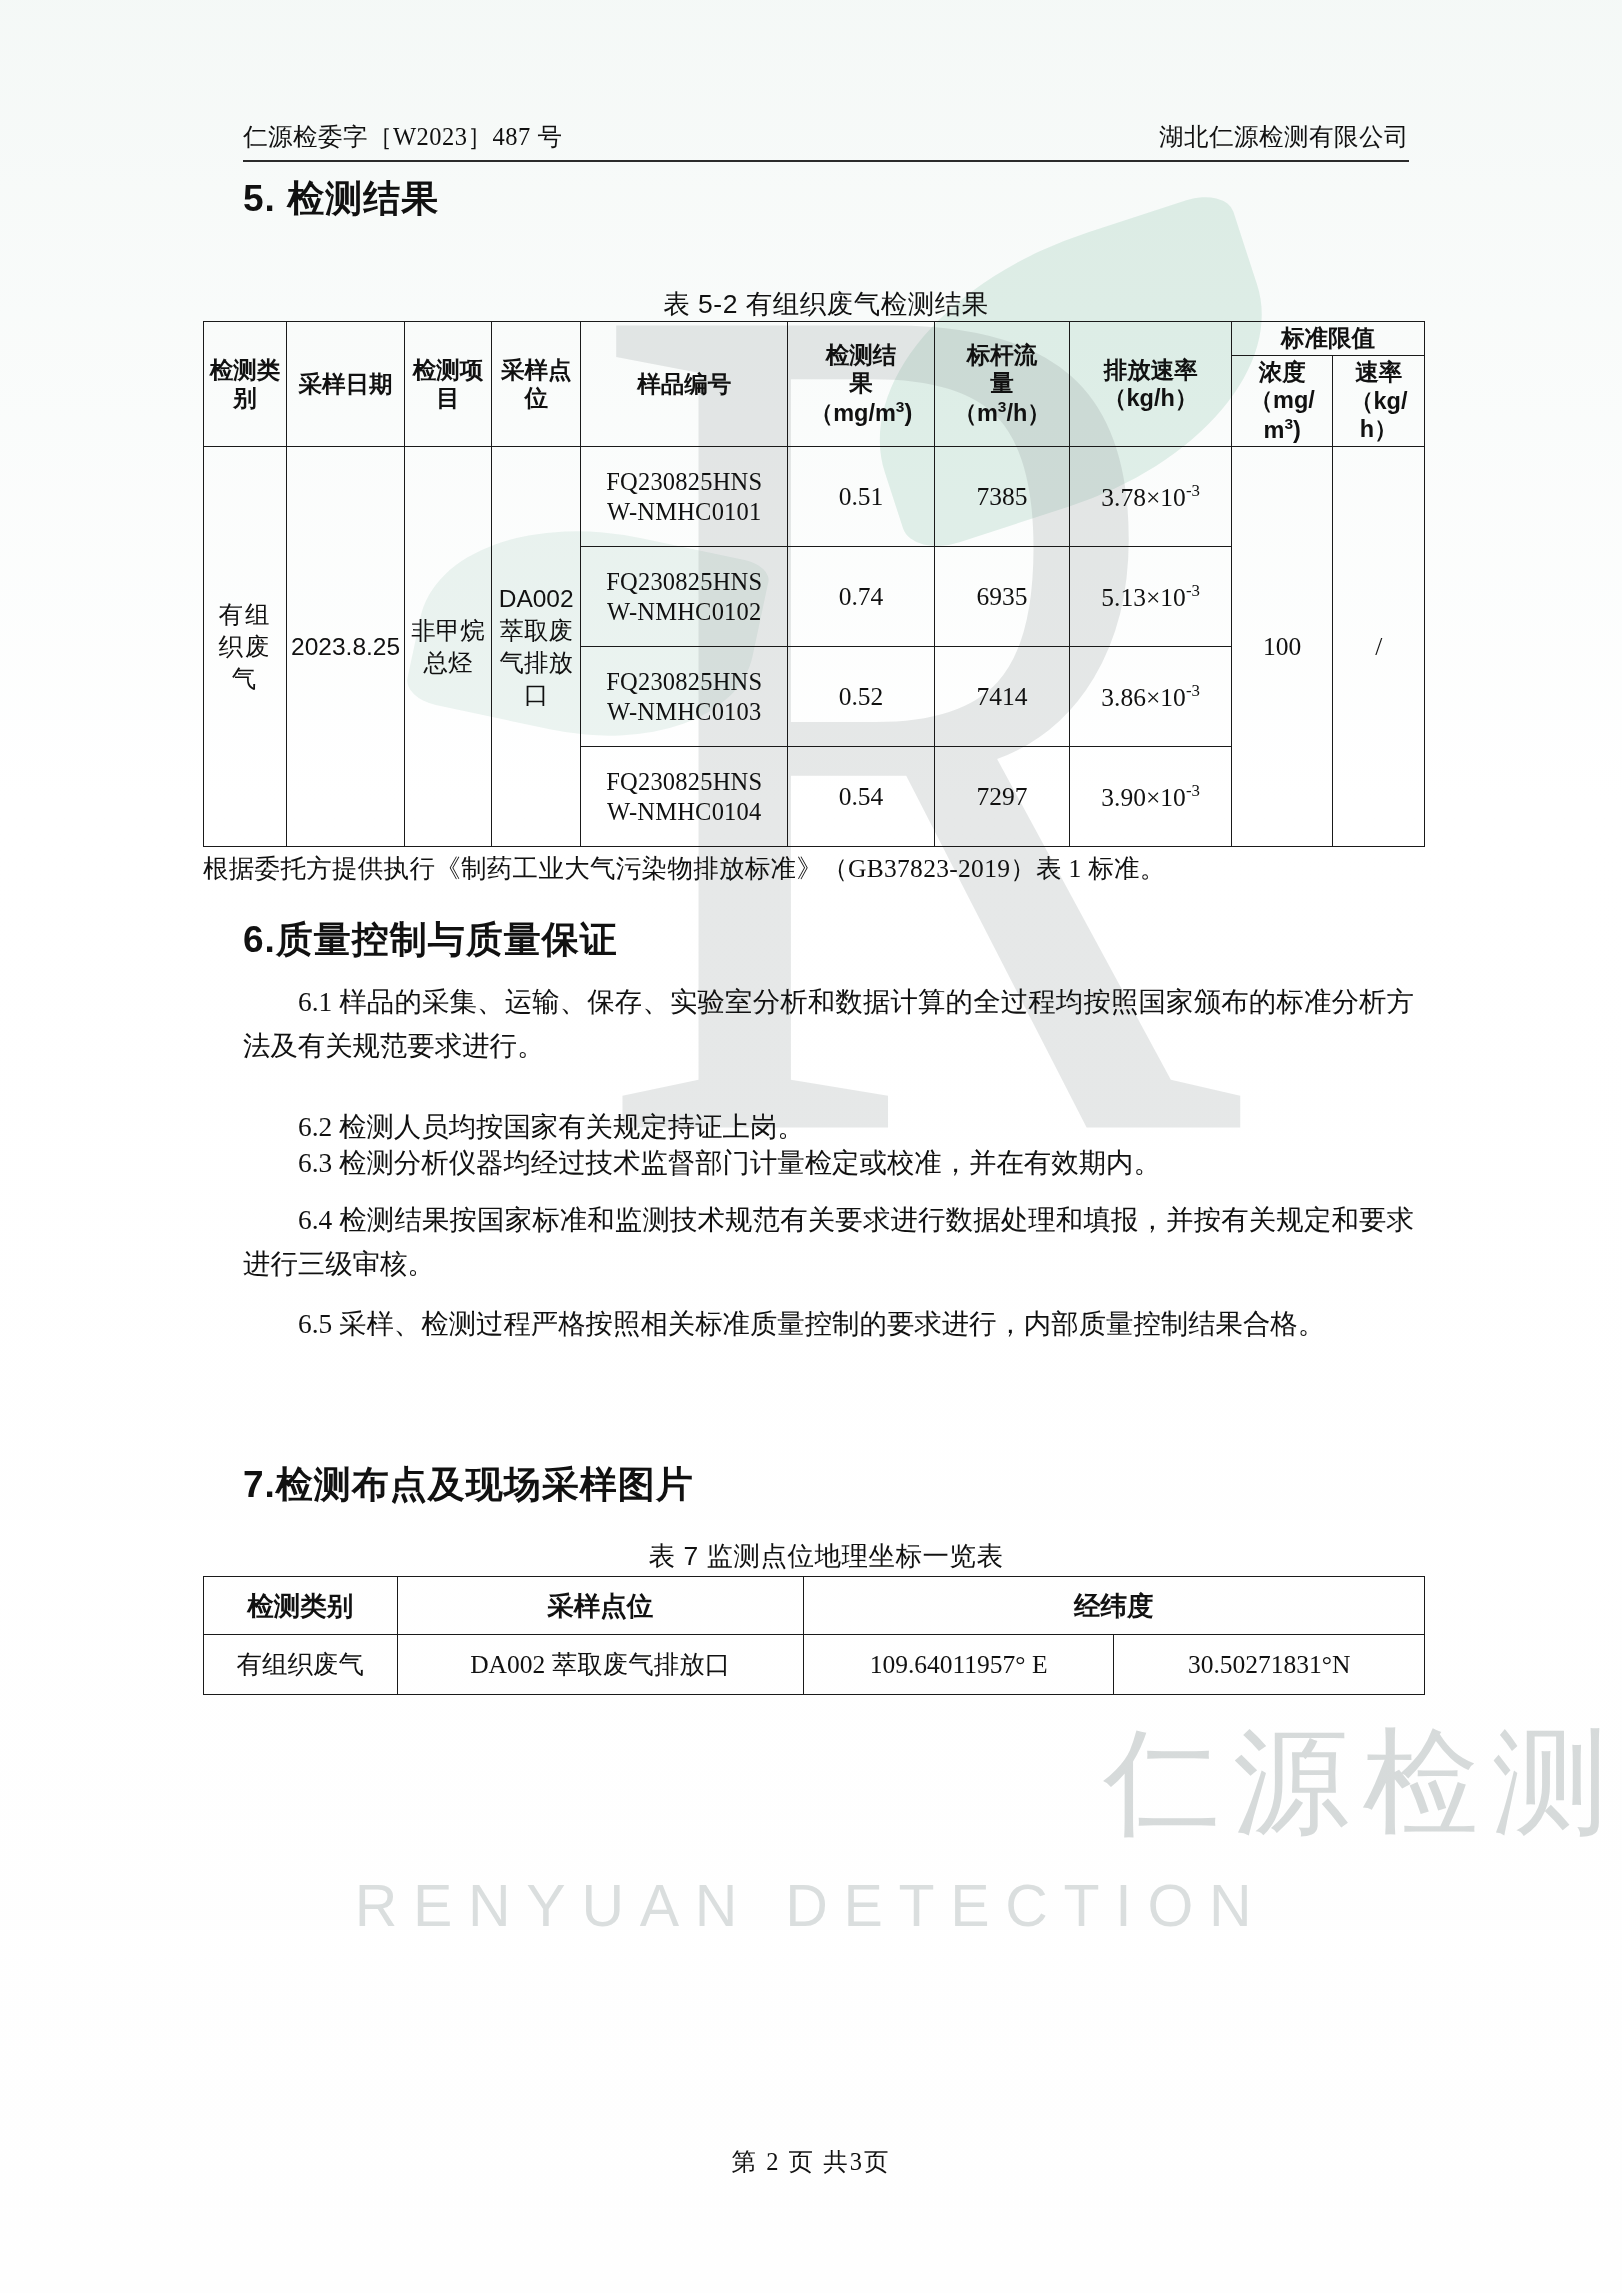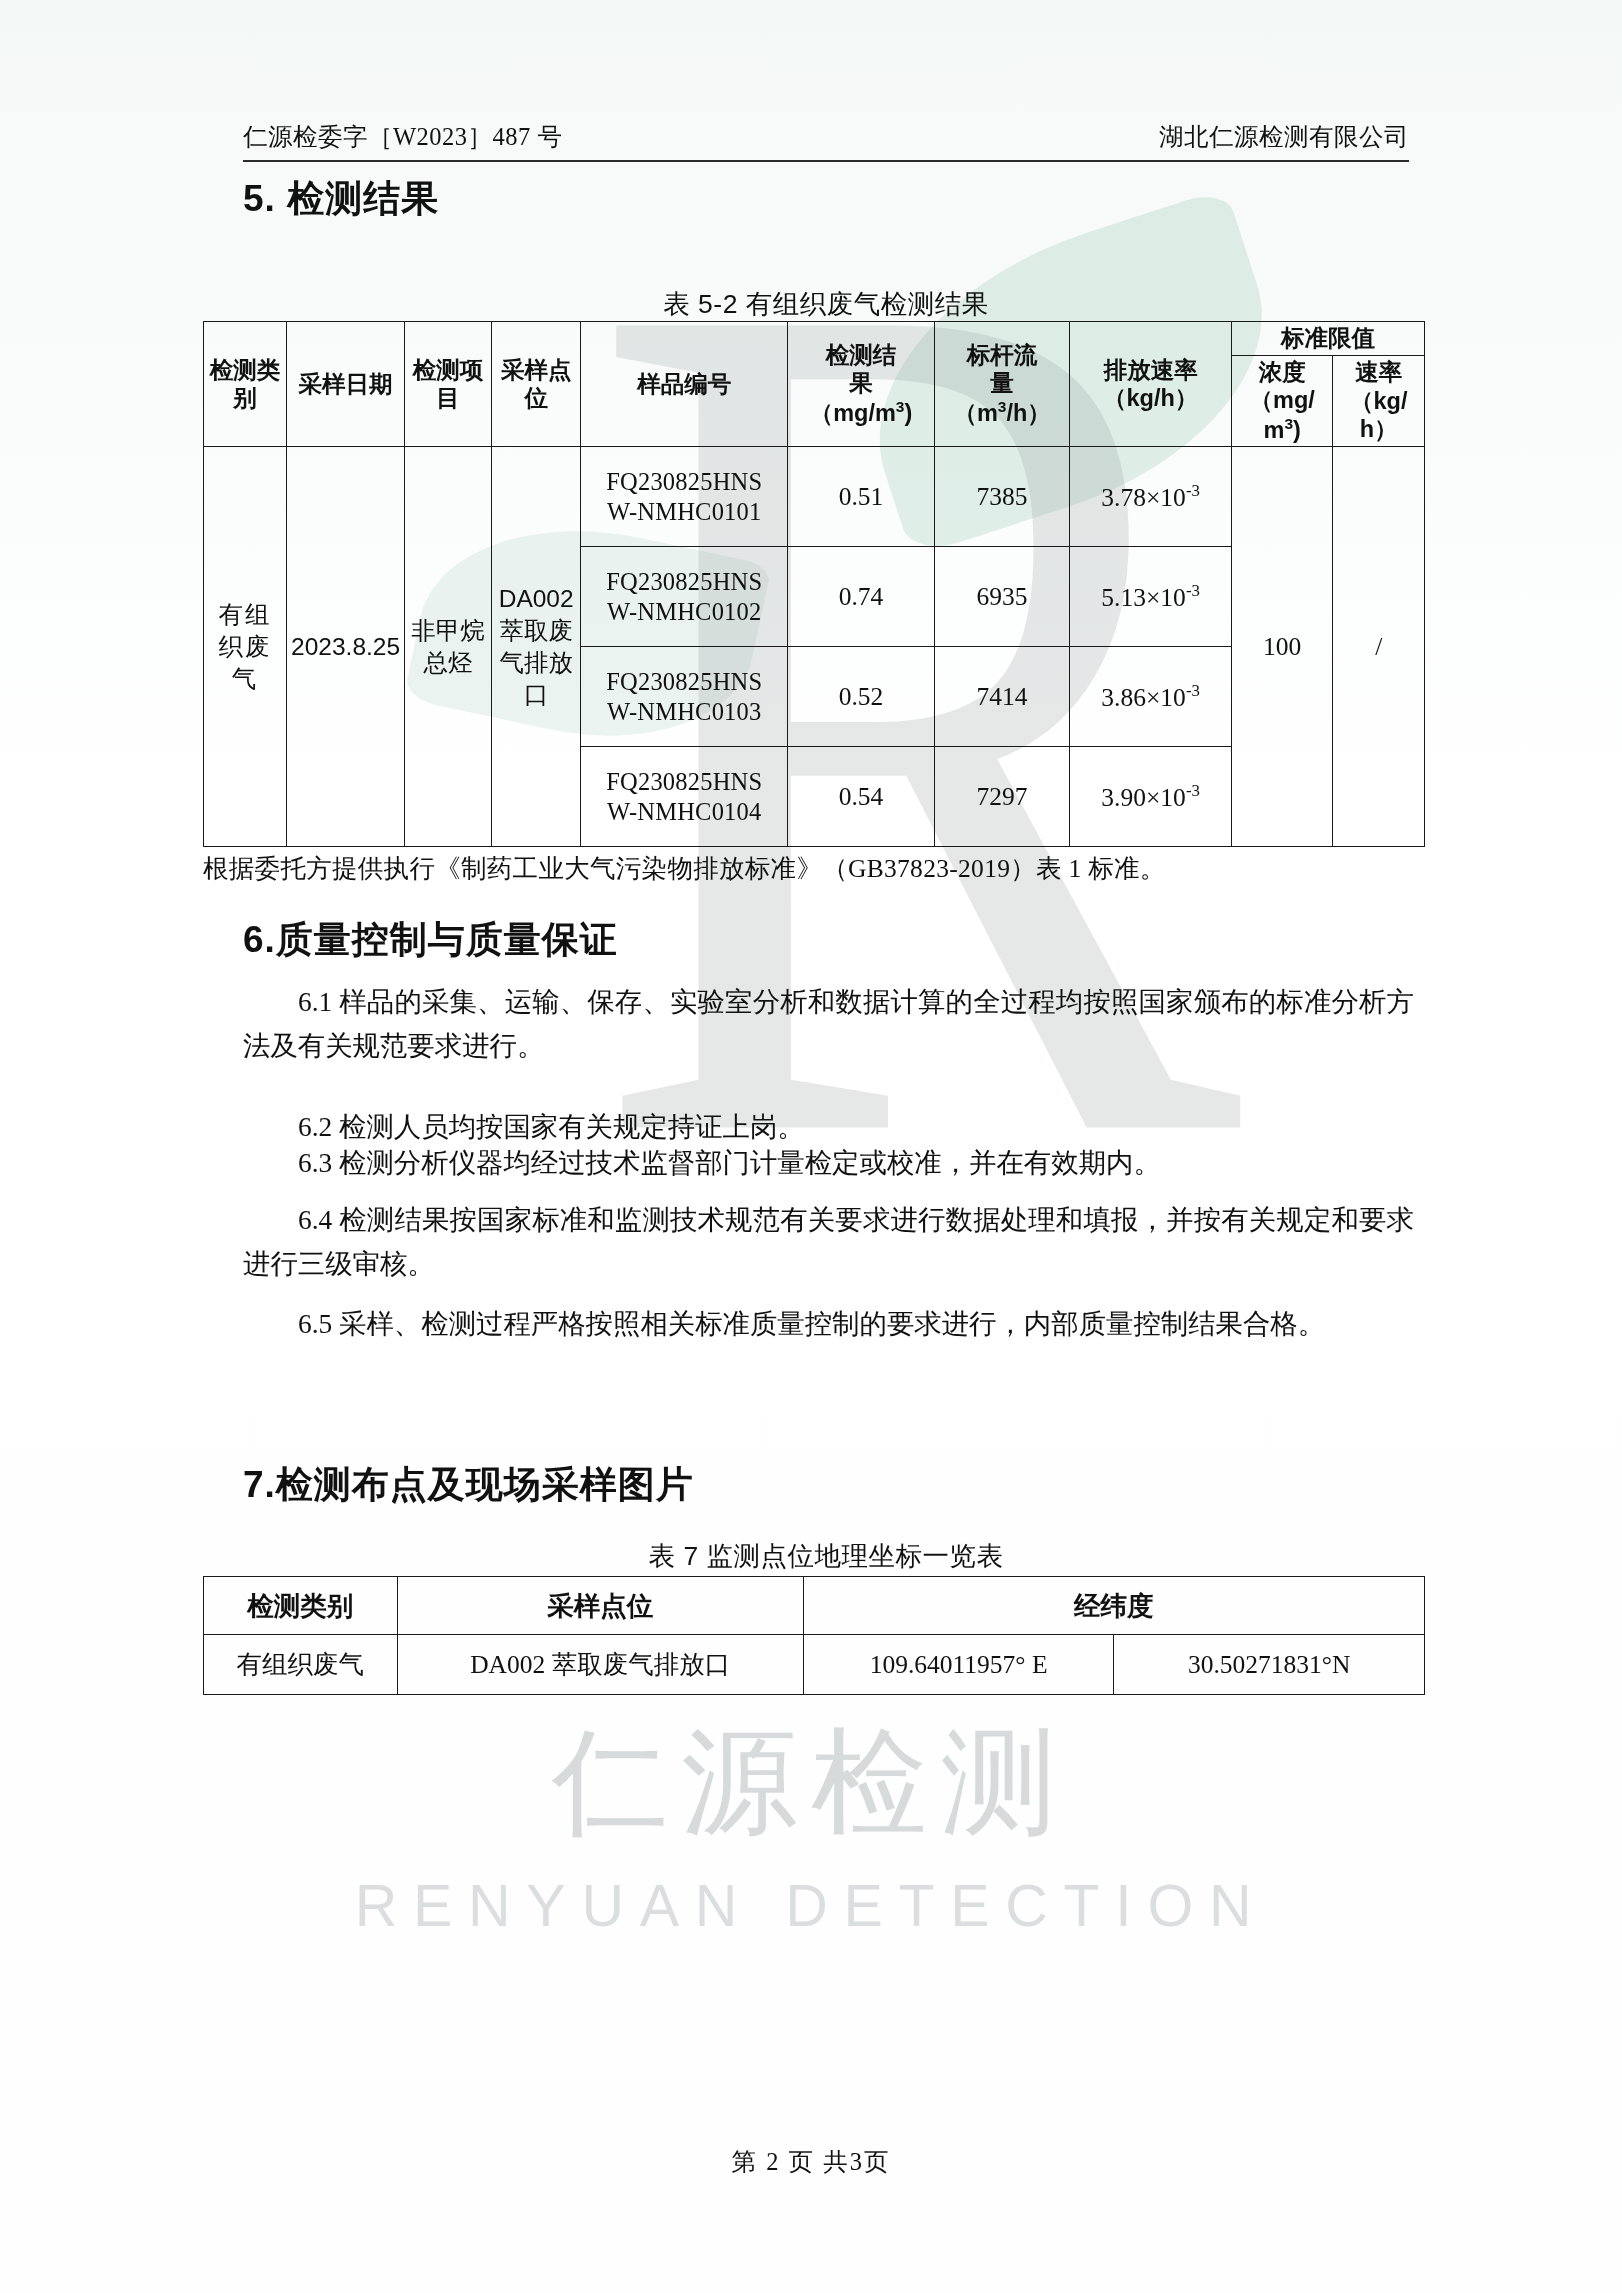--- a/index.html
+++ b/index.html
@@ -66,21 +66,21 @@
     height: 206px;
     background: rgba(150,195,180,0.18);
     border-radius: 60% 8% 55% 10%;
     transform: rotate(12deg);
   }
   .wm-text {
     position: absolute;
     left: 0;
     right: 0;
     top: 1705px;
-    text-align: center;
+    text-align: right;
     color: rgba(150,160,160,0.38);
     font-size: 116px;
     letter-spacing: 13.7px;
     font-family: "Liberation Serif", serif;
     white-space: nowrap;
   }
   .wm-text-sub {
     position: absolute;
     left: 0;
     right: 0;

